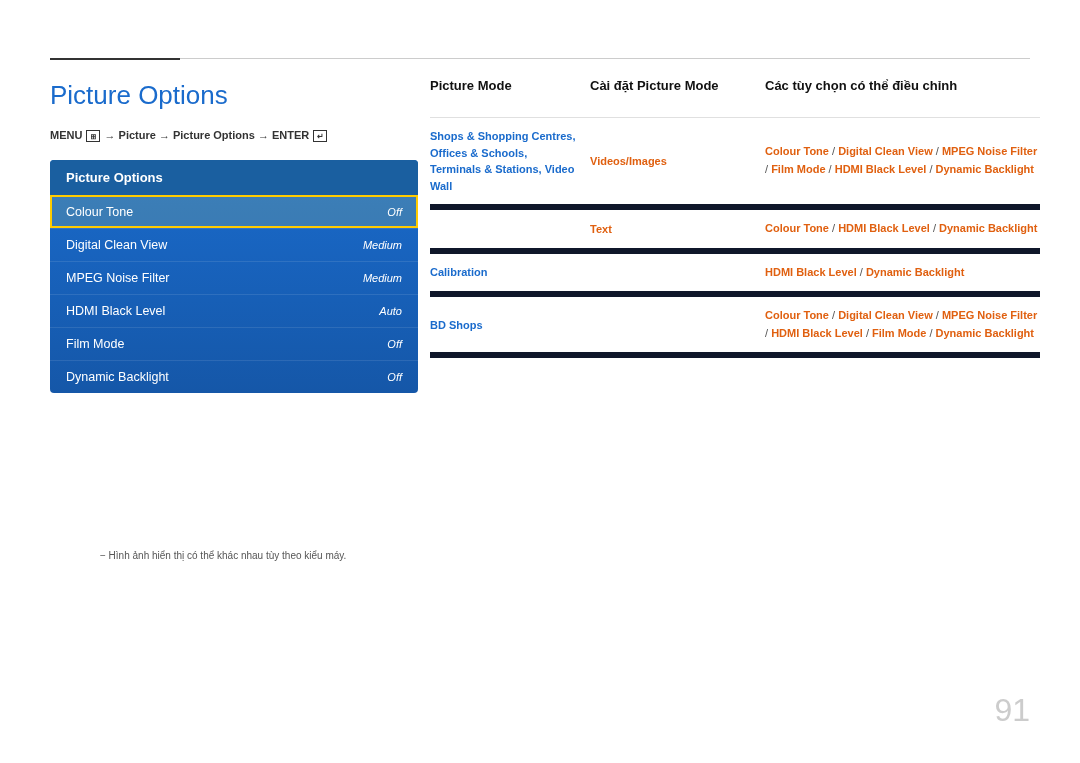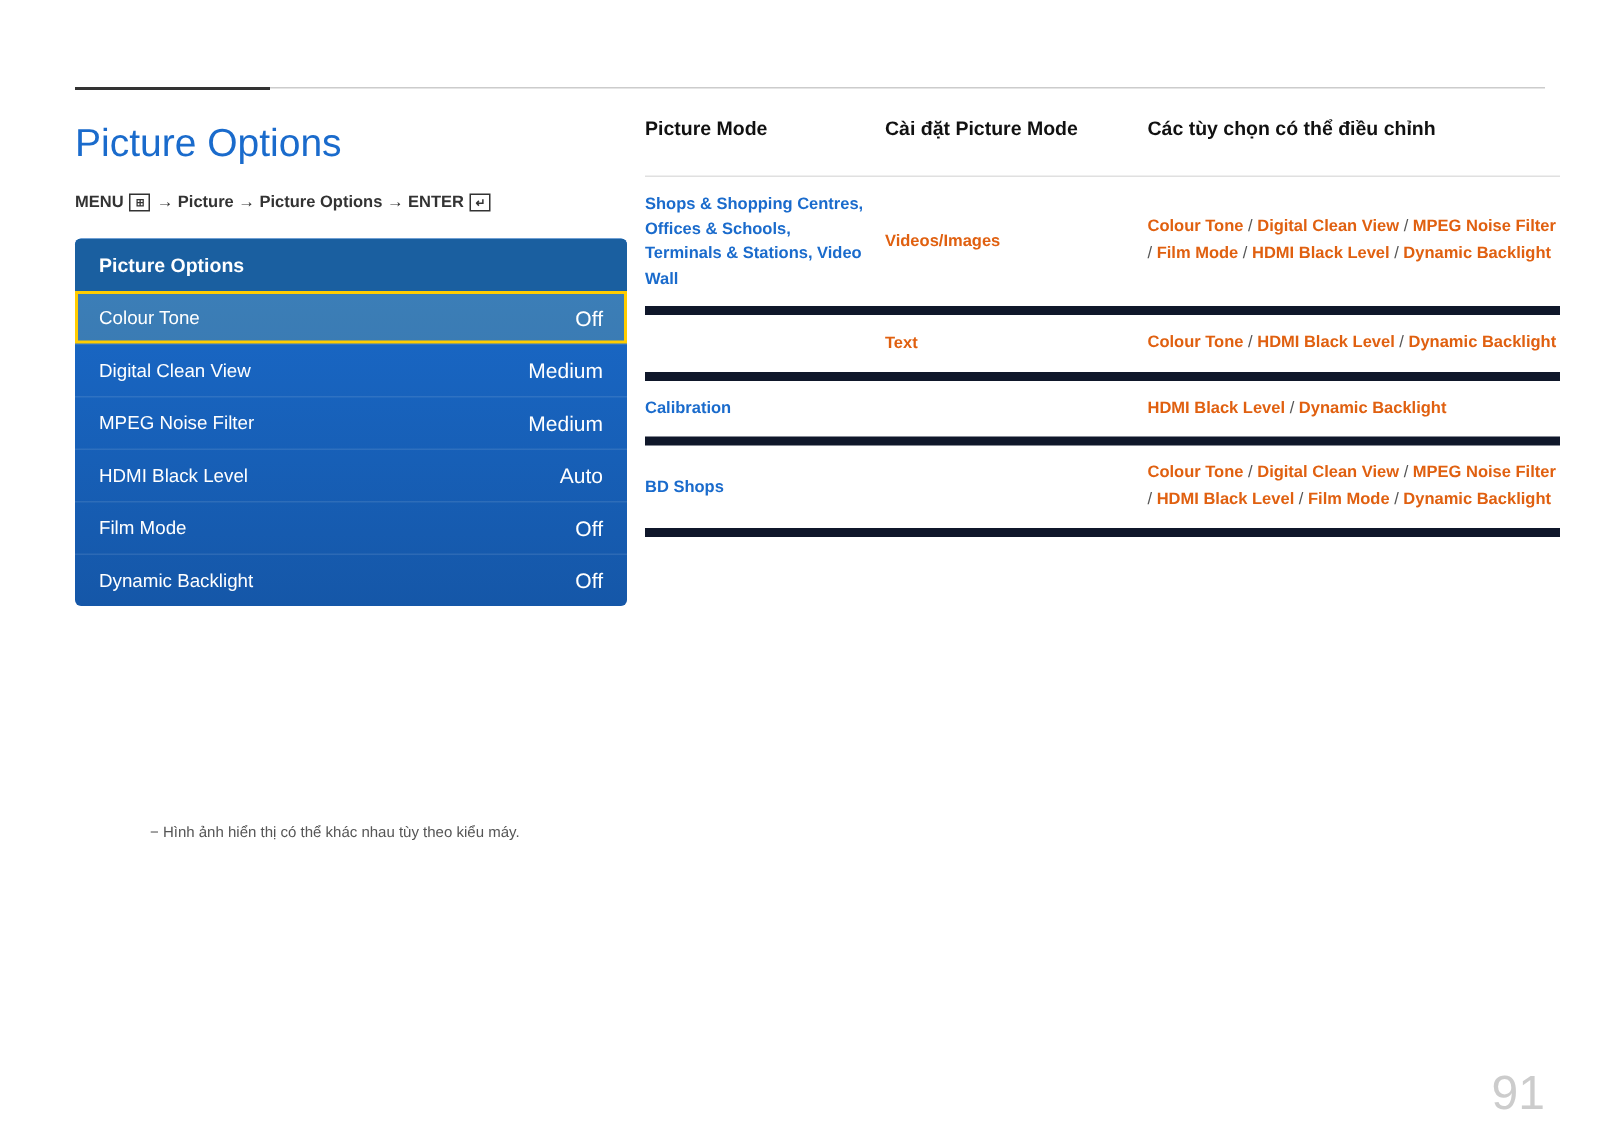--- a/index.html
+++ b/index.html
@@ -94,21 +94,22 @@
     .menu-item .item-name {
       color: #ffffff;
     }
 
     .menu-item.selected .item-name {
       color: #ffffff;
     }
 
     .menu-item .item-value {
       color: #ffffff;
-      font-size: 14px;
+      font-size: 11px;
+      font-style: italic;
     }
 
     .menu-item.selected .item-value {
       color: #ffffff;
     }
 
     .note-text {
       position: absolute;
       top: 470px;
       left: 50px;
@@ -192,21 +193,21 @@
       font-weight: bold;
     }
 
     .cell-cac-tuy .slash {
       color: #555555;
     }
 
     
     .page-number {
       position: absolute;
-      bottom: 16px;
+      bottom: 34px;
       right: 50px;
       font-size: 32px;
       color: #cccccc;
       font-weight: normal;
     }
   </style>
 </head>
 <body>
 
 <div class="page-container">

